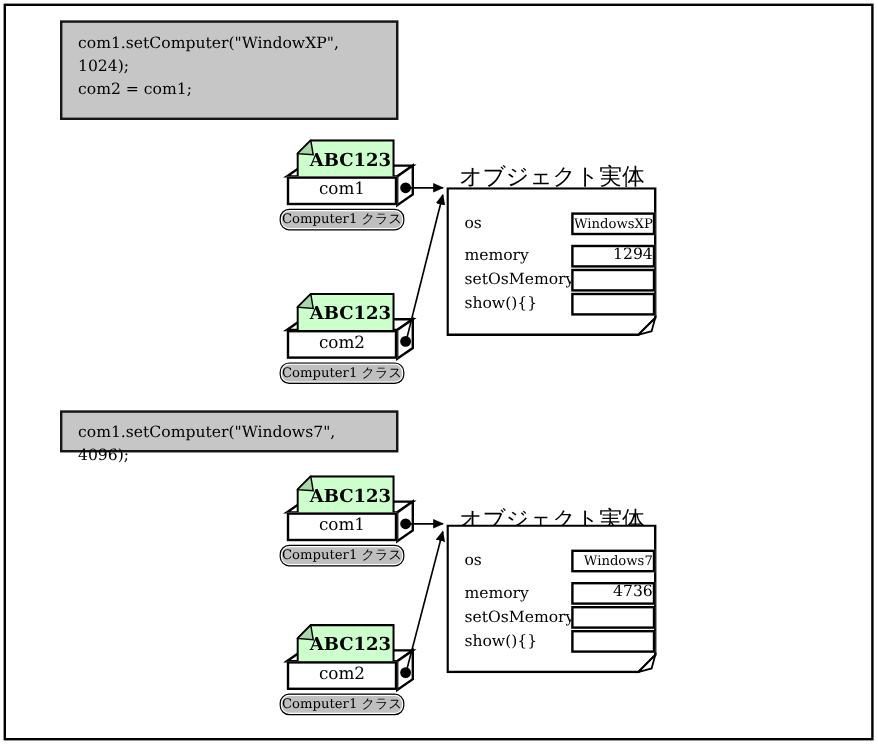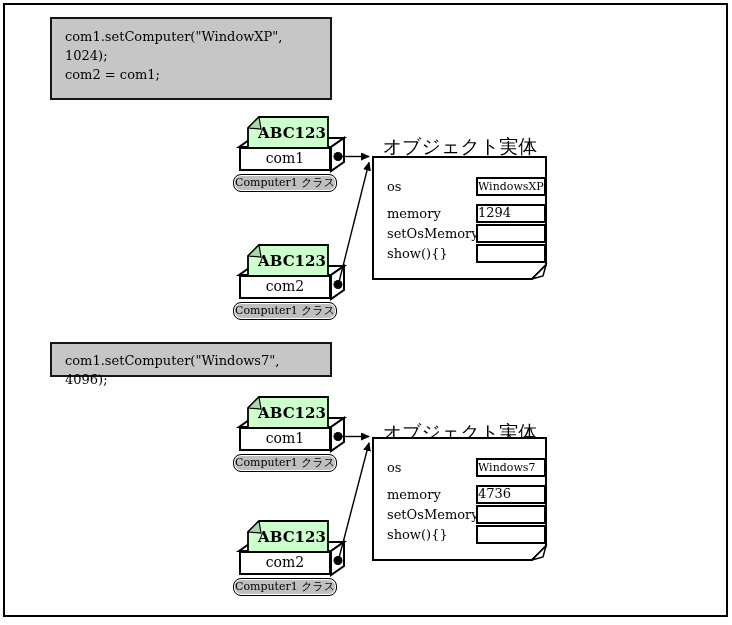--- a/index.html
+++ b/index.html
@@ -39,21 +39,21 @@
   .objnote{position:absolute;left:372px;width:176px;height:124px;}
   .objnote svg{position:absolute;left:0;top:0;}
   .obj-title{position:absolute;left:372px;width:176px;text-align:center;font-size:19px;height:16px;}
   #title1{top:134px}
   #title2{top:420px}
   #note1{top:156px}
   #note2{top:437px}
   .frow-label{position:absolute;left:15px;font-size:13px;height:19px;line-height:19px;white-space:nowrap;}
   .frow-box{
     position:absolute;left:104px;width:70px;height:19px;border:2px solid #000;box-sizing:border-box;
-    background:#fff;text-align:left;font-size:13px;line-height:14px;overflow:hidden;
+    background:#fff;text-align:right;font-size:13px;line-height:14px;overflow:hidden;
   }
   .frow-box.small{font-size:11px;line-height:15px;}
   .r1{top:21px}.r2{top:48px}.r3{top:68px}.r4{top:88px}
 
   #wires{position:absolute;left:0;top:0;pointer-events:none;}
 </style>
 </head>
 <body>
 
 <div id="canvas">

